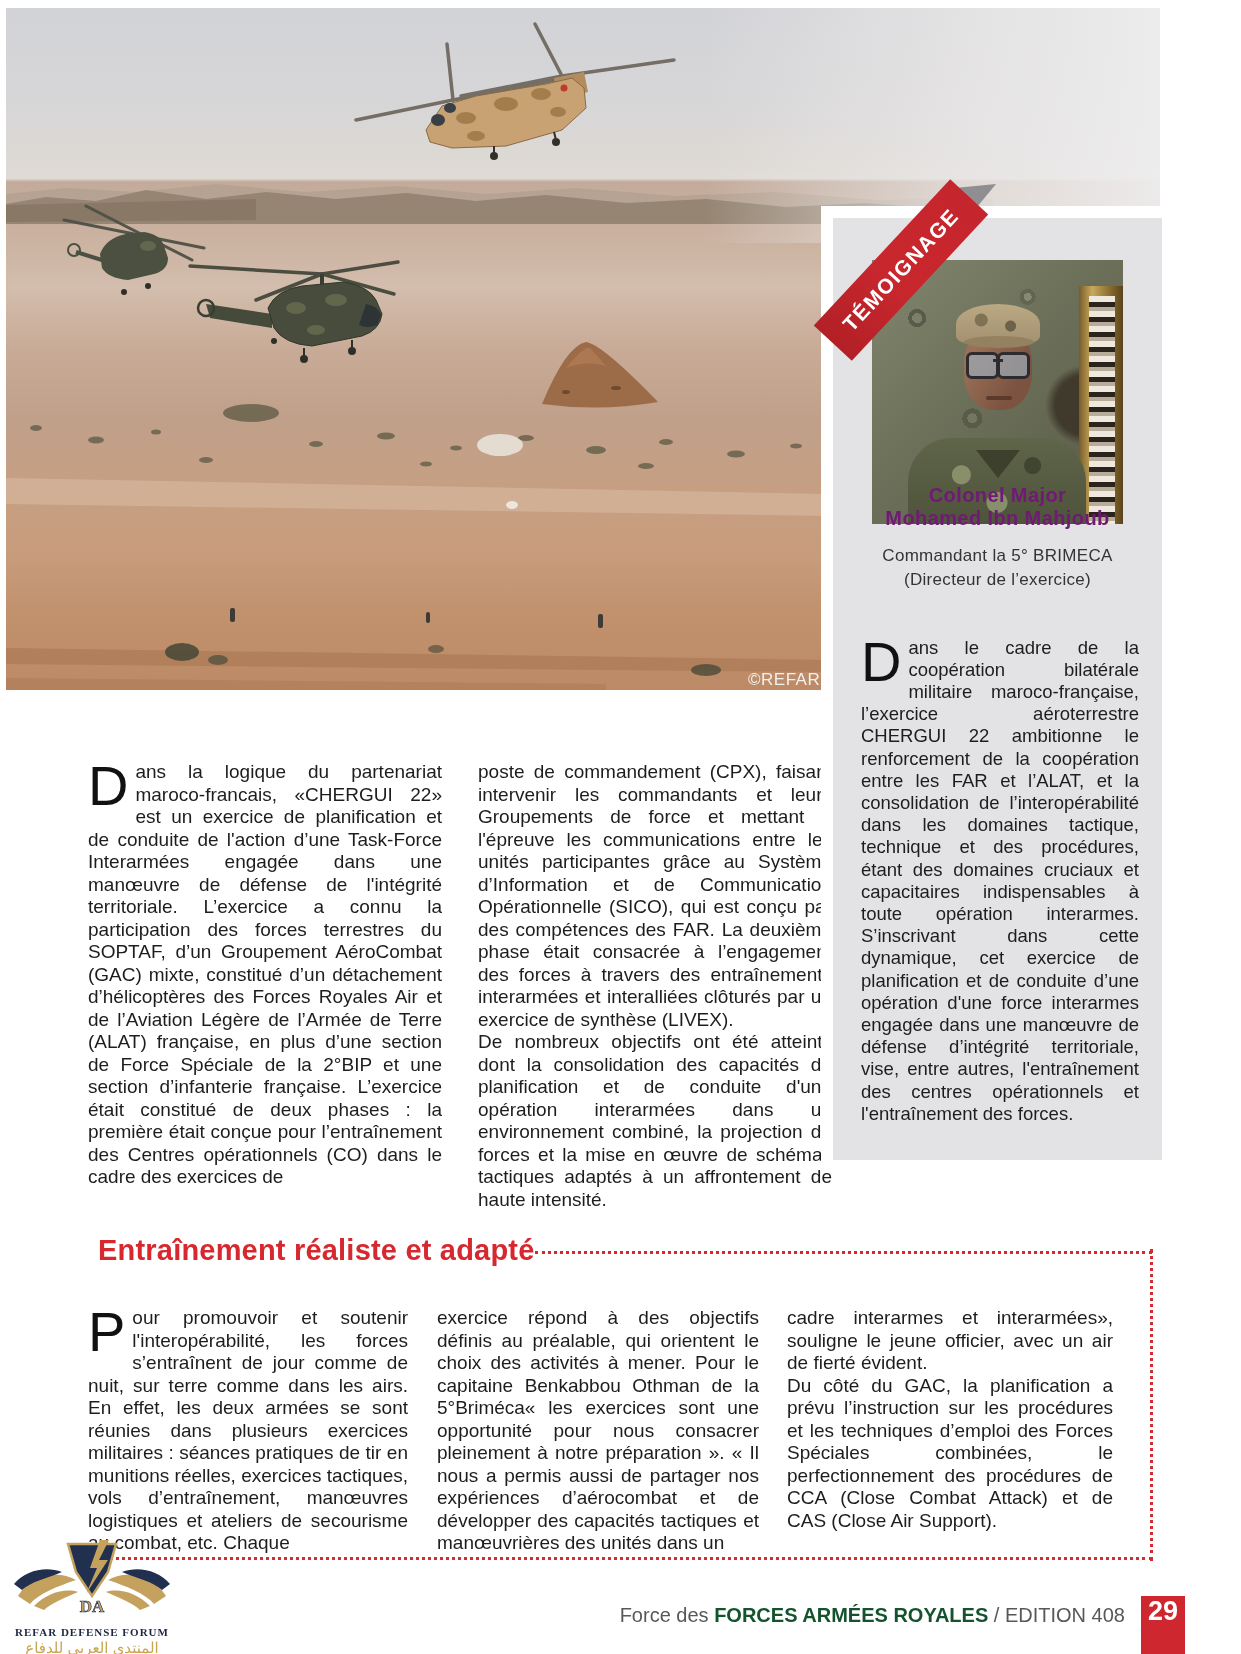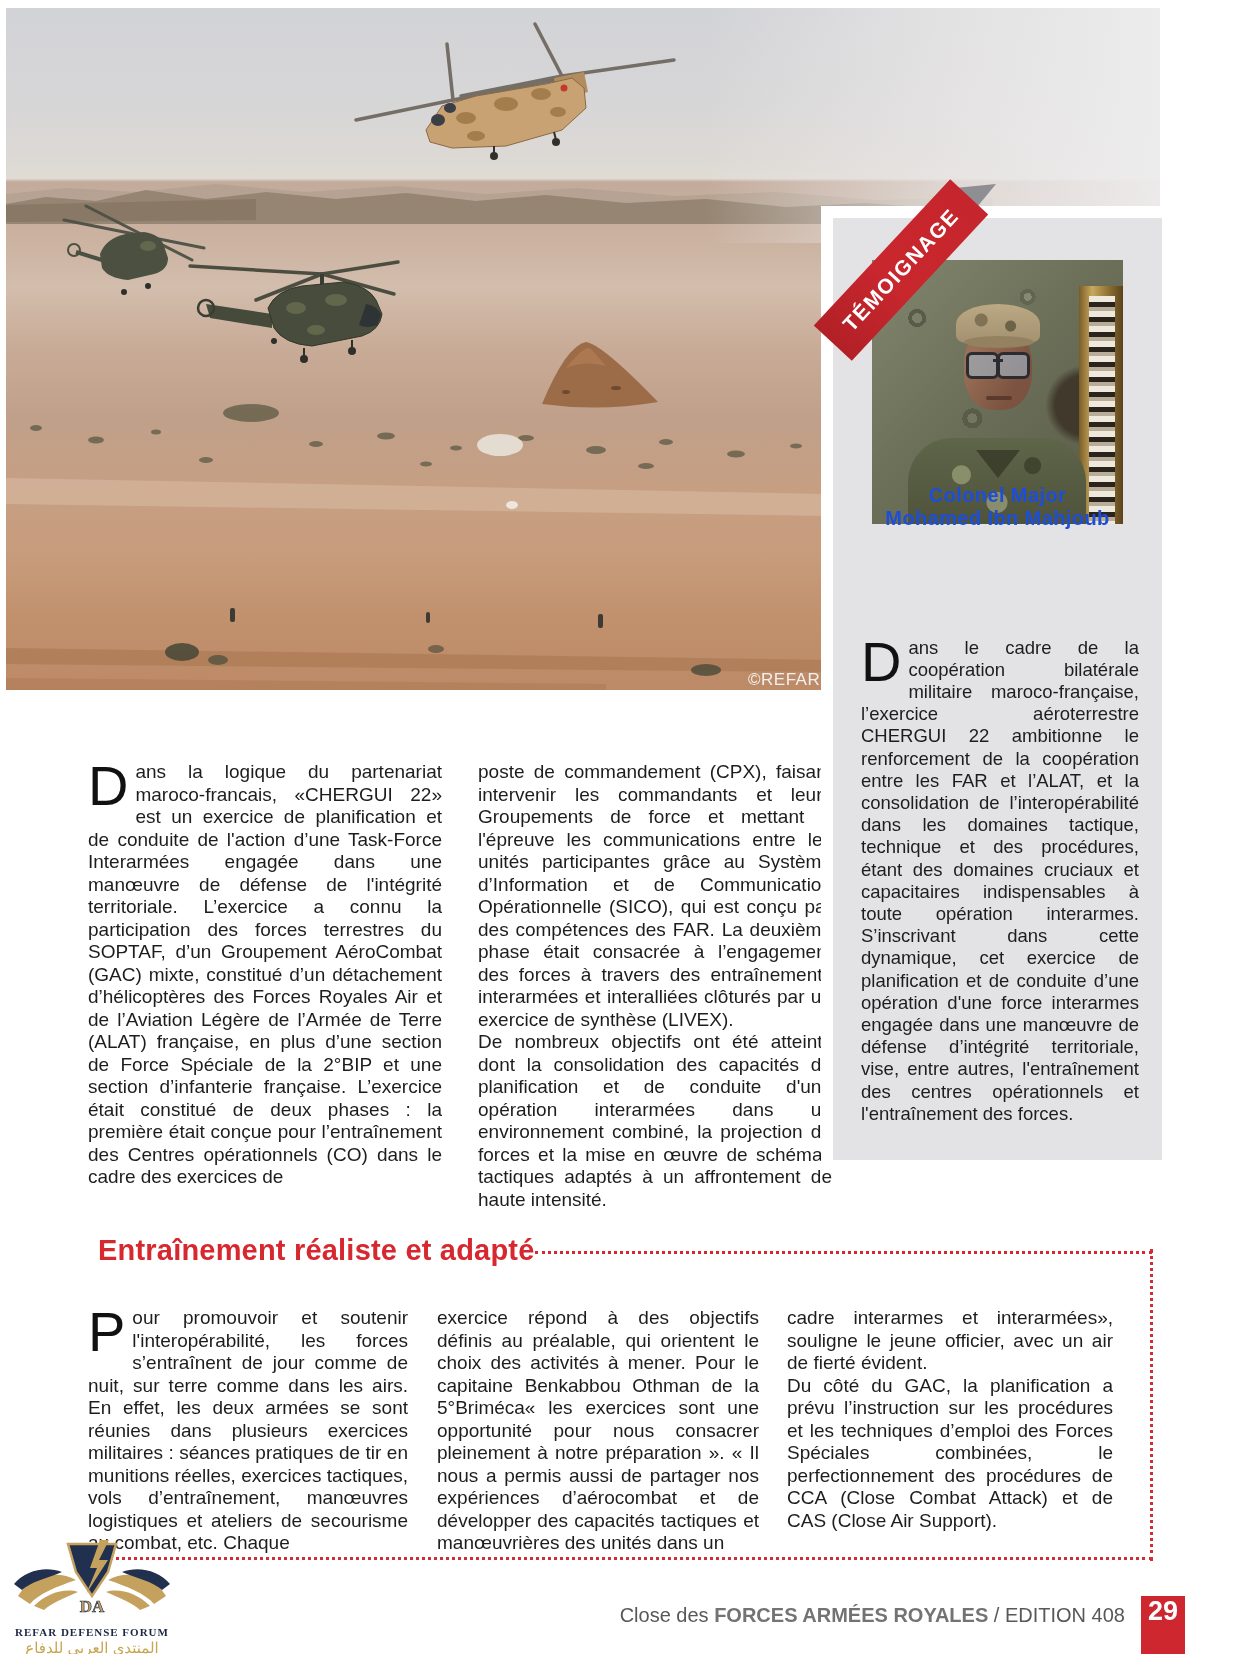--- a/index.html
+++ b/index.html
@@ -53,21 +53,21 @@
       linear-gradient(180deg,#bba984,#a39070);}
   .brim{position:absolute;left:92px;top:76px;width:70px;height:12px;border-radius:50%;background:#93815f;}
   .glasses{position:absolute;left:94px;top:92px;width:64px;height:22px;}
   .lens{position:absolute;top:0;width:27px;height:21px;border:3px solid #2c2c30;border-radius:6px;
     background:rgba(160,178,194,.65);}
   .lens.l{left:0;} .lens.r{right:0;}
   .bridge{position:absolute;left:27px;top:7px;width:10px;height:3px;background:#2c2c30;}
   .mouth{position:absolute;left:114px;top:136px;width:26px;height:4px;border-radius:2px;background:#5b3a2c;}
 
   .officer-name{position:absolute;left:0;top:266px;width:100%;text-align:center;
-    font-weight:700;font-size:20px;line-height:23px;color:#1d4ed8;letter-spacing:.4px;}
+    font-weight:700;font-size:20px;line-height:23px;color:#701a75;letter-spacing:.4px;}
   .officer-role{position:absolute;left:0;top:326px;width:100%;text-align:center;
     font-size:17px;line-height:24px;color:#333437;letter-spacing:.3px;}
   .sidebar-text{position:absolute;left:28px;top:400px;width:278px;
     font-size:18.5px;line-height:22.2px;text-align:justify;color:#1d1d1f;}
 
   
   .ribbon-fold{position:absolute;left:944px;top:184px;width:52px;height:34px;background:#8e8e93;
     clip-path:polygon(6% 14%,100% 0%,46% 100%);z-index:4;}
   .ribbon{position:absolute;left:801px;top:244px;width:200px;height:52px;z-index:6;
     background:linear-gradient(90deg,#b22026,#c9272e 45%,#c5252c);
@@ -87,21 +87,21 @@
   .bcol{position:absolute;top:1288px;font-size:19px;line-height:22.5px;text-align:justify;}
   .bcol1{left:88px;width:320px;}
   .bcol2{left:437px;width:322px;}
   .bcol3{left:787px;width:326px;white-space:pre-line;}
   .dot-vert{position:absolute;left:1150px;top:1249px;height:312px;width:0;border-left:3px dotted #cf2e35;}
   .dot-horiz{position:absolute;left:85px;top:1557px;width:1067px;height:0;border-top:3px dotted #cf2e35;}
 
   
   .footer{position:absolute;left:585px;top:1604px;width:540px;text-align:right;font-size:20px;
     color:#57585a;white-space:nowrap;}
-  .footer .mag{color:#737373;font-weight:700;}
+  .footer .mag{color:#14532d;font-weight:700;}
   .footer .ed{font-weight:400;}
   .page-num{position:absolute;left:1141px;top:1596px;width:44px;height:58px;background:#cf2730;
     color:#ffffff;font-weight:700;font-size:27px;text-align:center;box-sizing:border-box;}
 
   
   .watermark{position:absolute;left:12px;top:1540px;width:160px;z-index:5;}
   .wm-title{margin-top:2px;text-align:center;font-family:"Liberation Serif",serif;font-weight:700;
     font-size:11px;letter-spacing:1px;color:#1c2742;}
   .wm-arabic{text-align:center;font-size:15px;color:#c8a54f;margin-top:1px;}
 </style>
@@ -242,20 +242,24 @@
           <div class="lens l"></div>
             <div class="lens r"></div>
             <div class="bridge"></div>
         </div>
         <div class="mouth"></div>
       </div>
       <div class="officer-name">
         <div>Colonel Major</div>
         <div>Mohamed Ibn Mahjoub</div>
       </div>
+      <div class="officer-role">
+        <div>Commandant la 5° BRIMECA</div>
+        <div>(Directeur de l’exercice)</div>
+      </div>
       <p class="sidebar-text"><span class="dropcap">D</span><span>ans le cadre de la coopération bilatérale militaire maroco-française, l’exercice aéroterrestre CHERGUI 22 ambitionne le renforcement de la coopération entre les FAR et l’ALAT, et la consolidation de l’interopérabilité dans les domaines tactique, technique et des procédures, étant des domaines cruciaux et capacitaires indispensables à toute opération interarmes. S’inscrivant dans cette dynamique, cet exercice de planification et de conduite d’une opération d'une force interarmes engagée dans une manœuvre de défense d’intégrité territoriale, vise, entre autres, l'entraînement des centres opérationnels et l'entraînement des forces.</span></p>
     </div>
   </div>
   <div class="ribbon">
     <span>TÉMOIGNAGE</span>
   </div>
 
   <p class="col col1"><span class="dropcap">D</span><span>ans la logique du partenariat maroco-francais, «CHERGUI 22» est un exercice de planification et de conduite de l'action d’une Task-Force Interarmées engagée dans une manœuvre de défense de l'intégrité territoriale. L’exercice a connu la participation des forces terrestres du SOPTAF, d’un Groupement AéroCombat (GAC) mixte, constitué d’un détachement d’hélicoptères des Forces Royales Air et de l’Aviation Légère de l’Armée de Terre (ALAT) française, en plus d’une section de Force Spéciale de la 2°BIP et une section d’infanterie française. L’exercice était constitué de deux phases : la première était conçue pour l’entraînement des Centres opérationnels (CO) dans le cadre des exercices de</span></p>
   <p class="col col2">poste de commandement (CPX), faisant intervenir les commandants et leurs Groupements de force et mettant à l'épreuve les communications entre les unités participantes grâce au Système d’Information et de Communication Opérationnelle (SICO), qui est conçu par des compétences des FAR. La deuxième phase était consacrée à l’engagement des forces à travers des entraînements interarmées et interalliées clôturés par un exercice de synthèse (LIVEX).
 De nombreux objectifs ont été atteints dont la consolidation des capacités de planification et de conduite d'une opération interarmées dans un environnement combiné, la projection de forces et la mise en œuvre de schémas tactiques adaptés à un affrontement de haute intensité.</p>
@@ -265,21 +269,21 @@
     <span class="heading-dots"></span>
   </div>
   <p class="bcol bcol1"><span class="dropcap">P</span><span>our promouvoir et soutenir l'interopérabilité, les forces s’entraînent de jour comme de nuit, sur terre comme dans les airs. En effet, les deux armées se sont réunies dans plusieurs exercices militaires : séances pratiques de tir en munitions réelles, exercices tactiques, vols d’entraînement, manœuvres logistiques et ateliers de secourisme au combat, etc. Chaque</span></p>
   <p class="bcol bcol2">exercice répond à des objectifs définis au préalable, qui orientent le choix des activités à mener. Pour le capitaine Benkabbou Othman de la 5°Briméca« les exercices sont une opportunité pour nous consacrer pleinement à notre préparation ». « Il nous a permis aussi de partager nos expériences d’aérocombat et de développer des capacités tactiques et manœuvrières des unités dans un</p>
   <p class="bcol bcol3">cadre interarmes et interarmées», souligne le jeune officier, avec un air de fierté évident.
 Du côté du GAC, la planification a prévu l’instruction sur les procédures et les techniques d’emploi des Forces Spéciales combinées, le perfectionnement des procédures de CCA (Close Combat Attack) et de CAS (Close Air Support).</p>
   <div class="dot-vert"></div>
   <div class="dot-horiz"></div>
 
   <div class="footer">
-    <span>Close des</span>
+    <span>Force des</span>
     <span class="mag">FORCES ARMÉES ROYALES</span>
     <span>/</span>
     <span class="ed">EDITION 408</span>
   </div>
   <div class="page-num">29</div>
 
   <div class="watermark">
     <svg viewBox="0 0 160 80" width="160" height="80">
 
       <path d="M6,56 C20,34 46,30 64,40 C46,46 26,54 18,64 Z" fill="#c5a15e"></path>

